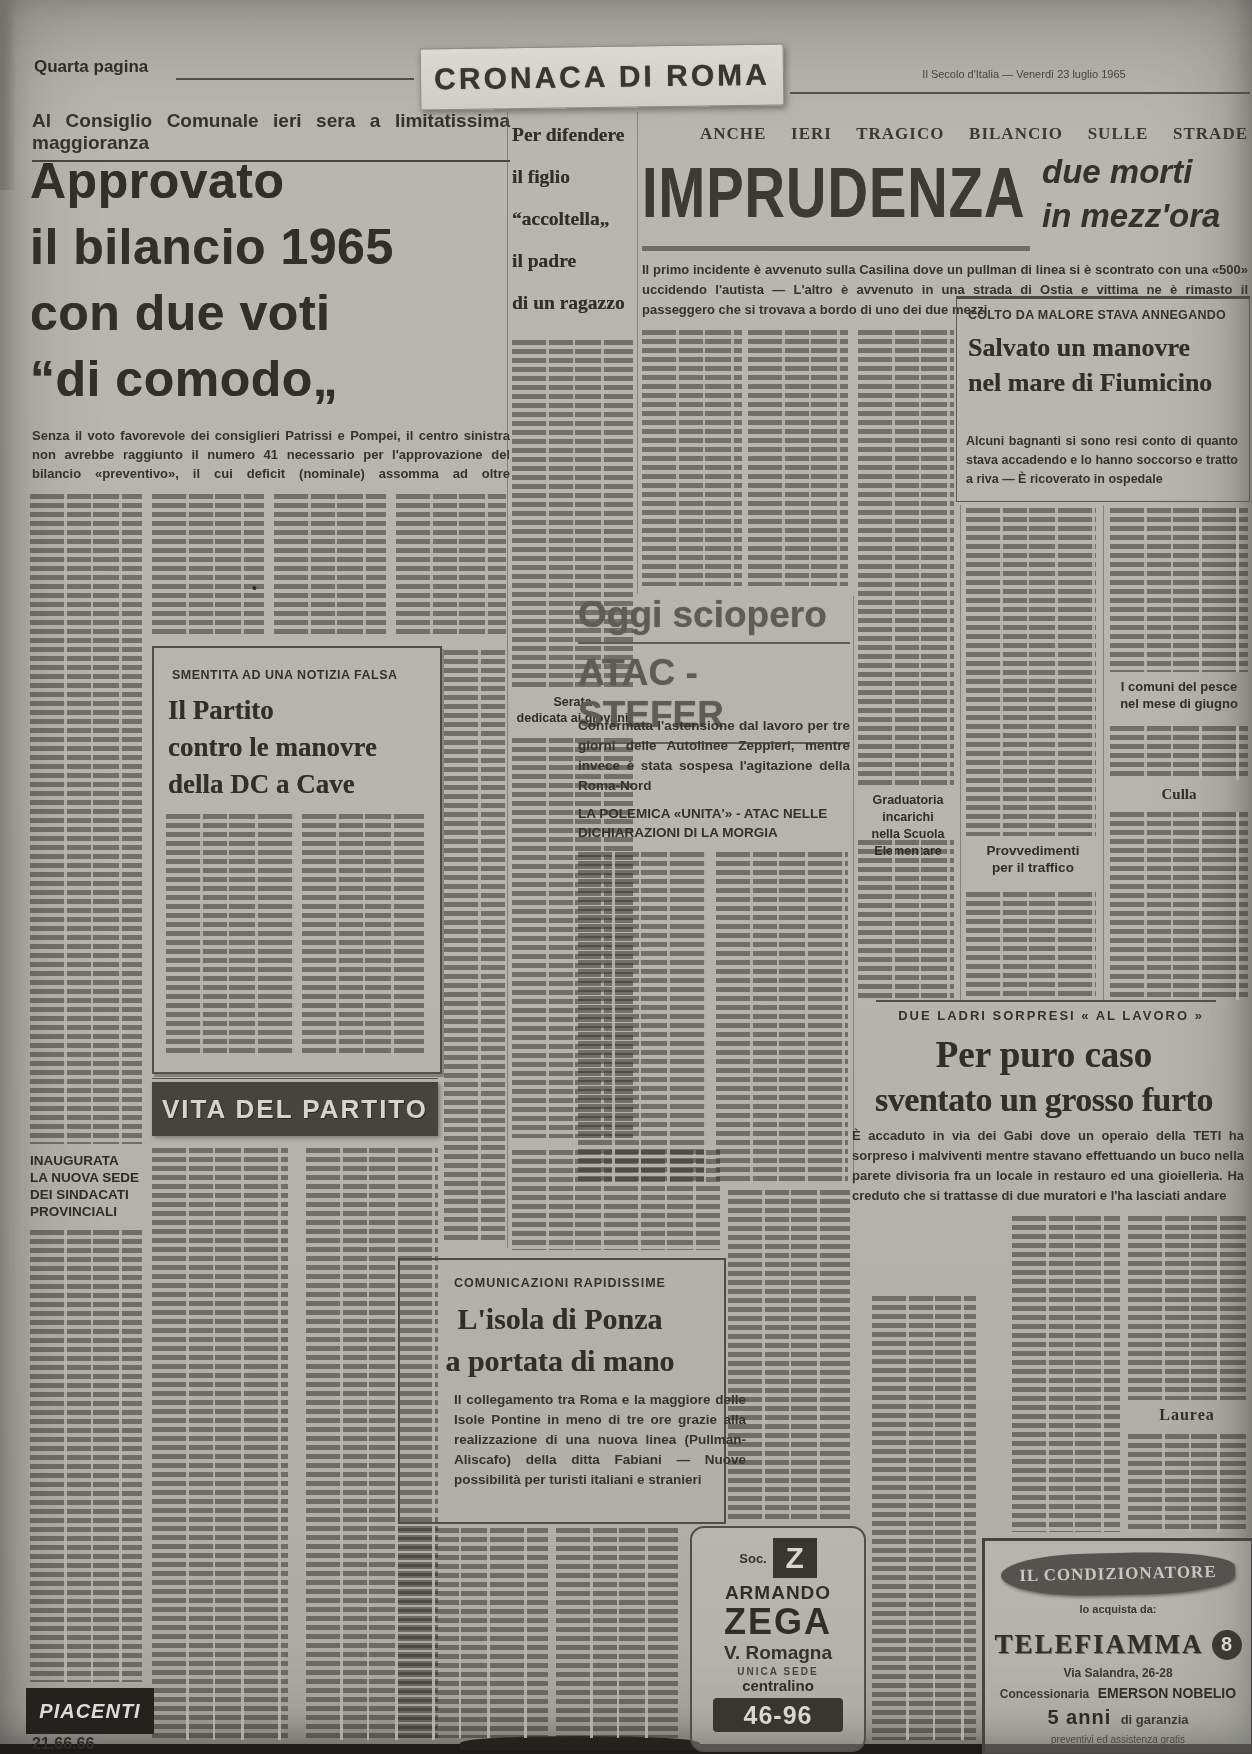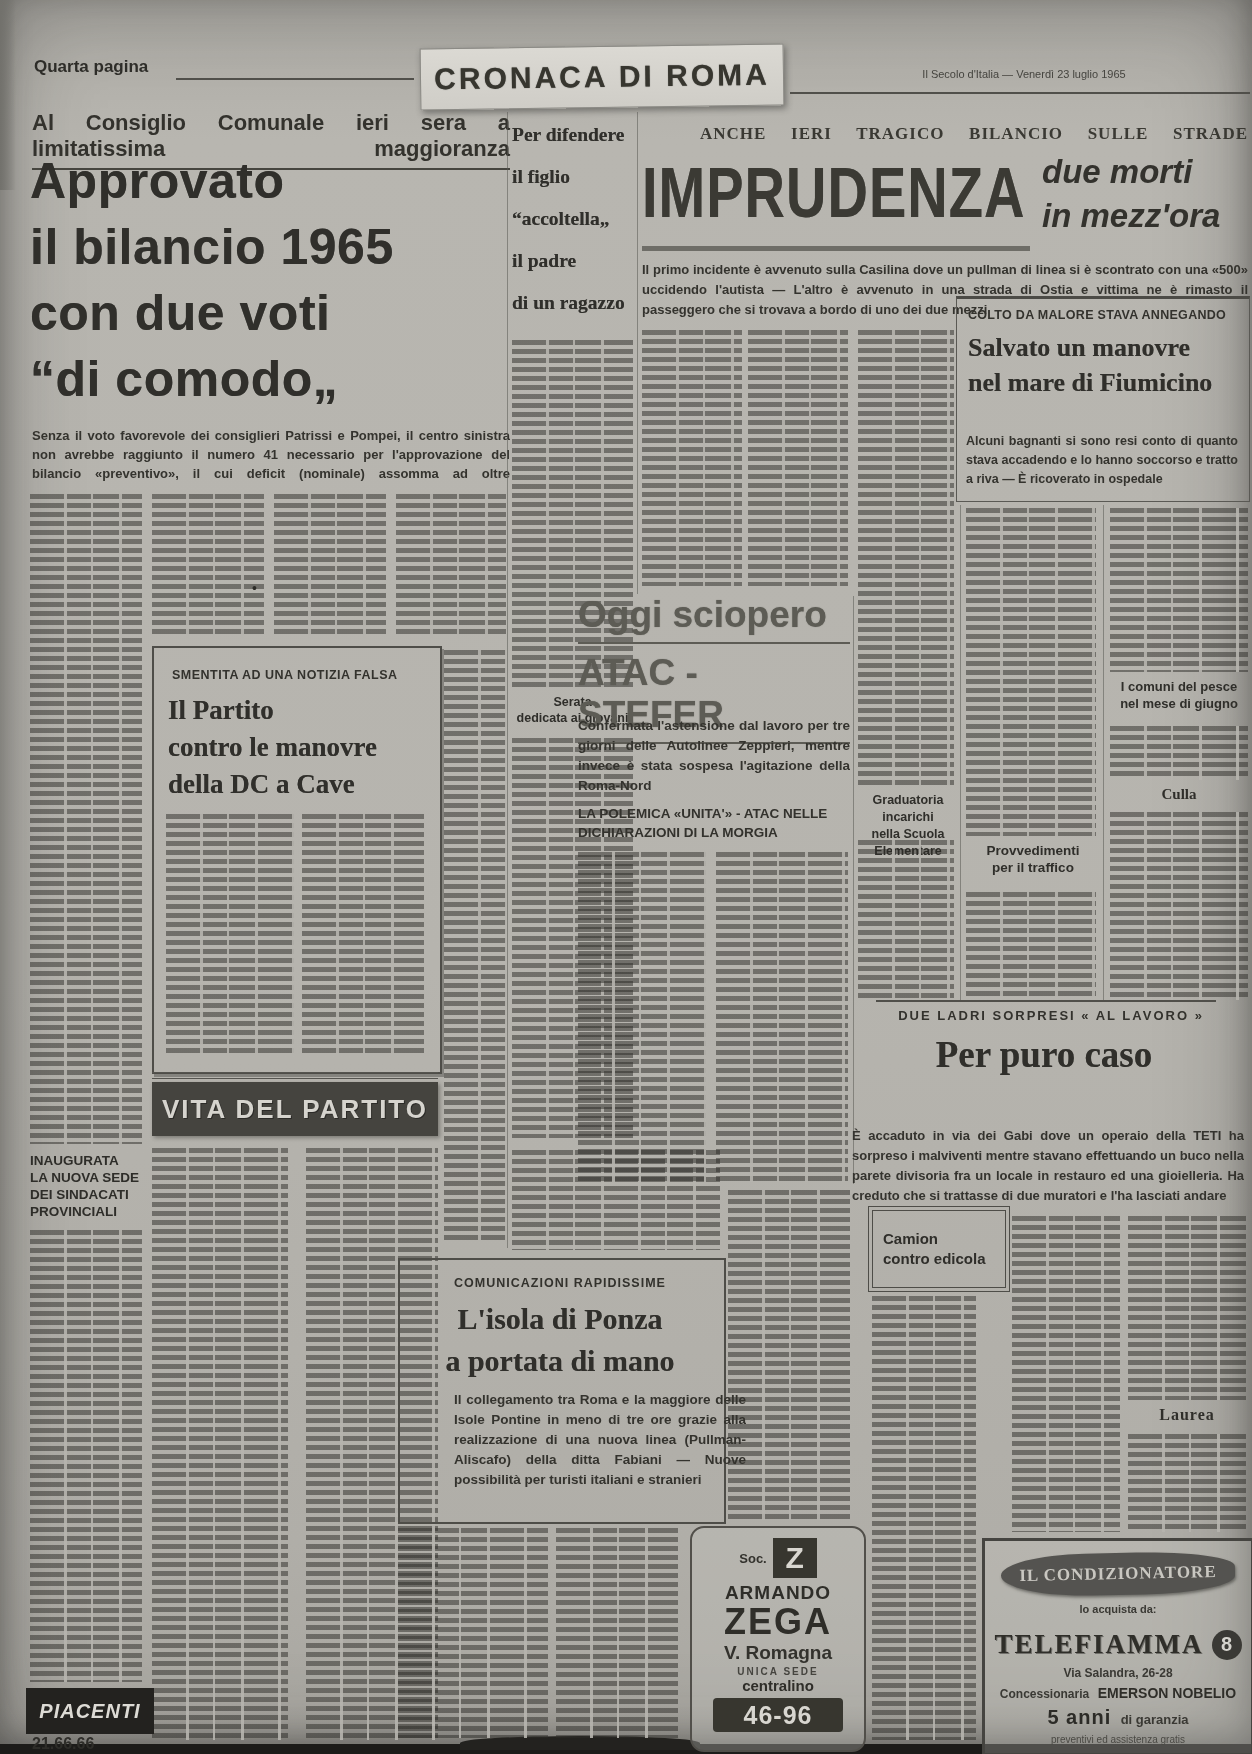--- a/index.html
+++ b/index.html
@@ -36,21 +36,21 @@
 
   <div class="abs b" style="left:34px;top:57px;width:180px;font-size:17px;color:#2e2d29;">Quarta pagina</div>
   <div class="abs hrule" style="left:176px;top:78px;width:238px;height:2px;"></div>
   <div class="abs" style="left:420px;top:46px;width:362px;height:60px;background:linear-gradient(180deg,#dbd9d3,#cfcdc7);border:1px solid #8b8a85;
               transform:rotate(-0.8deg);box-shadow:2px 3px 6px rgba(40,40,38,.45);display:flex;align-items:center;justify-content:center;">
     <span class="b" style="font-size:30px;letter-spacing:3px;color:#37362f;text-shadow:0 0 1px rgba(30,30,26,.6);">CRONACA DI ROMA</span>
   </div>
   <div class="abs" style="left:800px;top:68px;width:448px;font-size:11px;color:#45443f;text-align:center;">Il Secolo d'Italia — Venerdì 23 luglio 1965</div>
   <div class="abs hrule" style="left:790px;top:92px;width:460px;height:2px;"></div>
 
-  <div class="abs kick spread" style="left:32px;top:110px;width:478px;font-size:22px;border-bottom:2px solid #46453f;padding-bottom:6px;">Al Consiglio Comunale ieri sera a limitatissima maggioranza</div>
+  <div class="abs kick spread" style="left:32px;top:110px;width:478px;font-size:19px;border-bottom:2px solid #46453f;padding-bottom:6px;">Al Consiglio Comunale ieri sera a limitatissima maggioranza</div>
   <div class="abs headline b" style="left:30px;top:148px;width:492px;font-size:50px;line-height:66px;letter-spacing:.5px;">
     <span class="line">Approvato</span>
     <span class="line">il bilancio 1965</span>
     <span class="line">con due voti</span>
     <span class="line">“di comodo„</span>
   </div>
   <div class="abs deck just" style="left:32px;top:426px;width:478px;height:60px;font-size:13px;line-height:19px;overflow:hidden;">Senza il voto favorevole dei consiglieri Patrissi e Pompei, il centro sinistra non avrebbe raggiunto il numero 41 necessario per l'approvazione del bilancio «preventivo», il cui deficit (nominale) assomma ad oltre ottantaquattro miliardi per l'anno in corso</div>
 
   <div class="abs ft" style="left:30px;top:494px;width:112px;height:650px;"></div>
   <div class="abs ft" style="left:152px;top:494px;width:112px;height:144px;"></div>
@@ -181,29 +181,24 @@
     <div class="b" style="font-size:15px;color:#2f2e29;">centralino</div>
     <div style="margin:4px auto 0;width:130px;height:34px;background:#37362f;border-radius:4px;display:flex;align-items:center;justify-content:center;">
       <span class="b" style="font-size:25px;color:#d8d6d0;letter-spacing:1px;">46-96</span>
     </div>
   </div>
 
   <div class="abs hrule" style="left:876px;top:1000px;width:340px;height:2px;"></div>
   <div class="abs kick ctr" style="left:856px;top:1008px;width:390px;font-size:13px;letter-spacing:2px;">DUE LADRI SORPRESI « AL LAVORO »</div>
   <div class="abs serif b headline" style="left:842px;top:1032px;width:404px;text-align:center;">
     <span class="line" style="font-size:37px;line-height:46px;">Per puro caso</span>
+    <span class="line" style="font-size:34px;line-height:44px;letter-spacing:-.5px;">sventato un grosso furto</span>
   </div>
   <div class="abs deck just" style="left:852px;top:1126px;width:392px;height:80px;font-size:13px;line-height:20px;overflow:hidden;">È accaduto in via dei Gabi dove un operaio della TETI ha sorpreso i malviventi mentre stavano effettuando un buco nella parete divisoria fra un locale in restauro ed una gioielleria. Ha creduto che si trattasse di due muratori e l'ha lasciati andare</div>
 
-  <div class="abs" style="left:872px;top:1210px;width:132px;height:76px;border:1px solid #4e4d48;outline:1px solid #4e4d48;outline-offset:3px;display:flex;align-items:center;">
-    <div class="b" style="padding-left:10px;font-size:15px;line-height:20px;color:#2f2e2a;">
-      <span class="line">Camion</span>
-      <span class="line">contro edicola</span>
-    </div>
-  </div>
   <div class="abs ft" style="left:872px;top:1296px;width:104px;height:444px;"></div>
   <div class="abs ft" style="left:1012px;top:1216px;width:108px;height:316px;"></div>
   <div class="abs ft" style="left:1128px;top:1216px;width:118px;height:184px;"></div>
   <div class="abs serif b ctr" style="left:1128px;top:1406px;width:118px;font-size:16px;letter-spacing:1px;color:#2f2e2a;">Laurea</div>
   <div class="abs ft" style="left:1128px;top:1434px;width:118px;height:98px;"></div>
 
   <div class="abs" style="left:982px;top:1538px;width:266px;height:212px;border:3px solid #454440;background:rgba(200,198,192,.3);text-align:center;">
     <div style="margin:12px auto 0;width:234px;height:42px;background:#545350;border-radius:46% 54% 50% 50% / 26px 20px 22px 28px;
                 transform:rotate(-1.2deg);display:flex;align-items:center;justify-content:center;box-shadow:1px 2px 3px rgba(40,40,36,.5);">
       <span class="b serif" style="font-size:17px;letter-spacing:1px;color:#c9c7c1;">IL CONDIZIONATORE</span>

